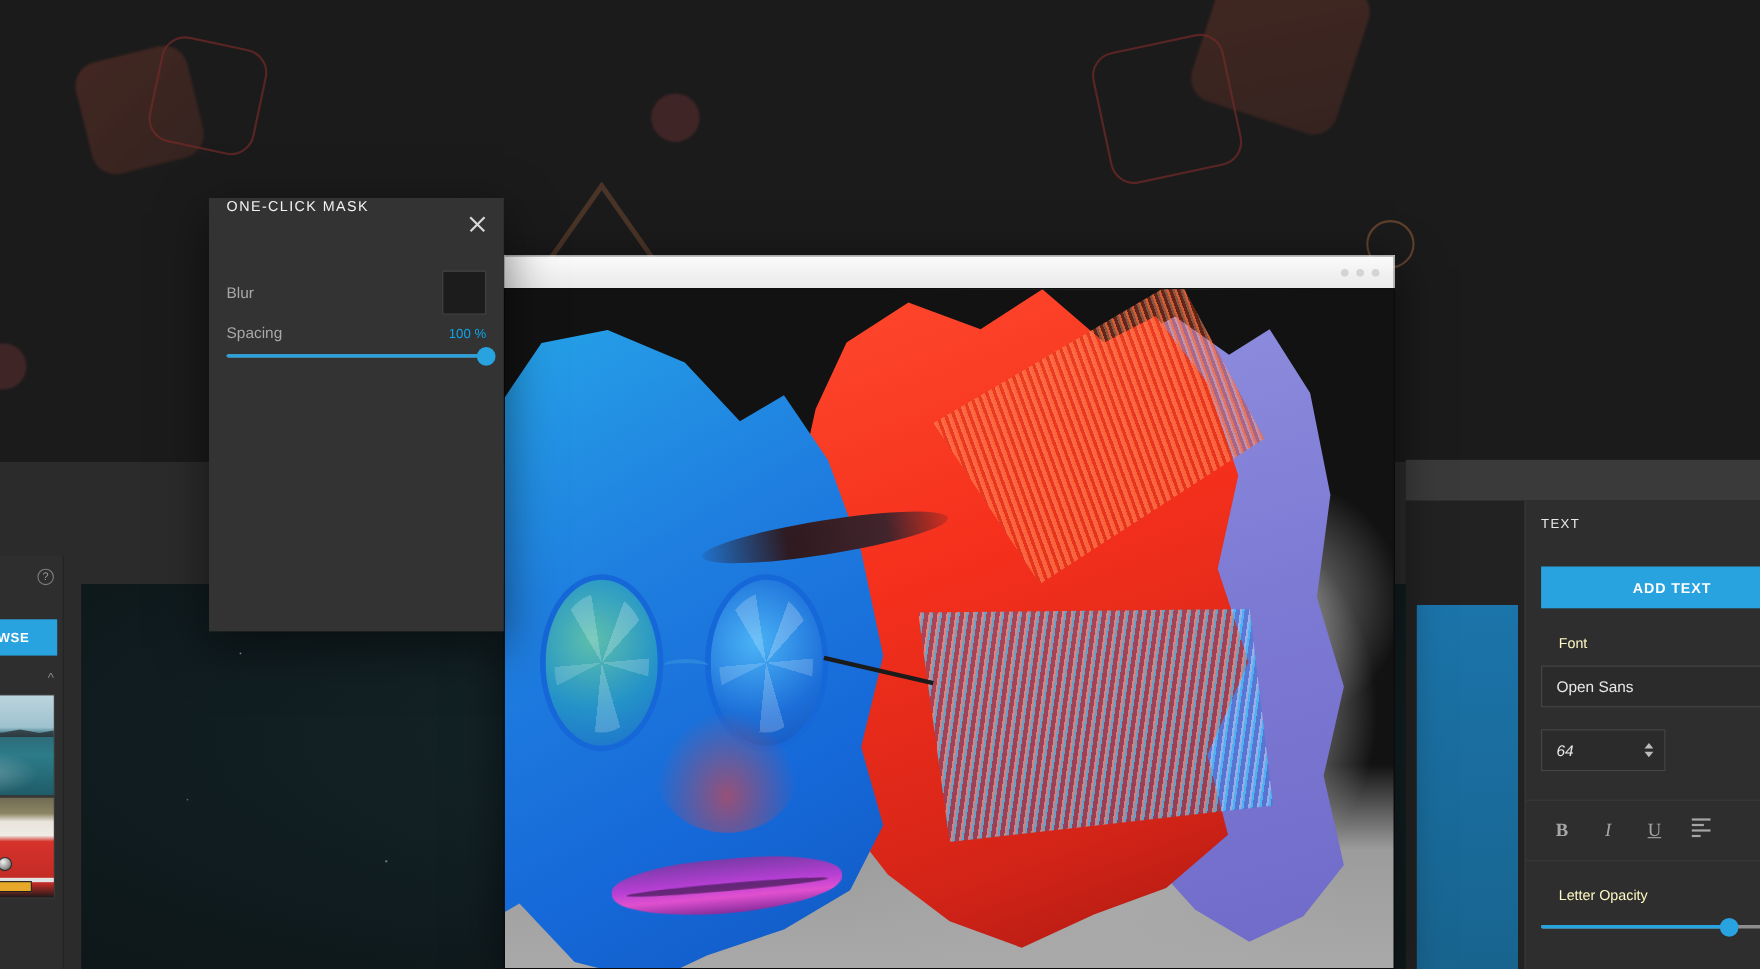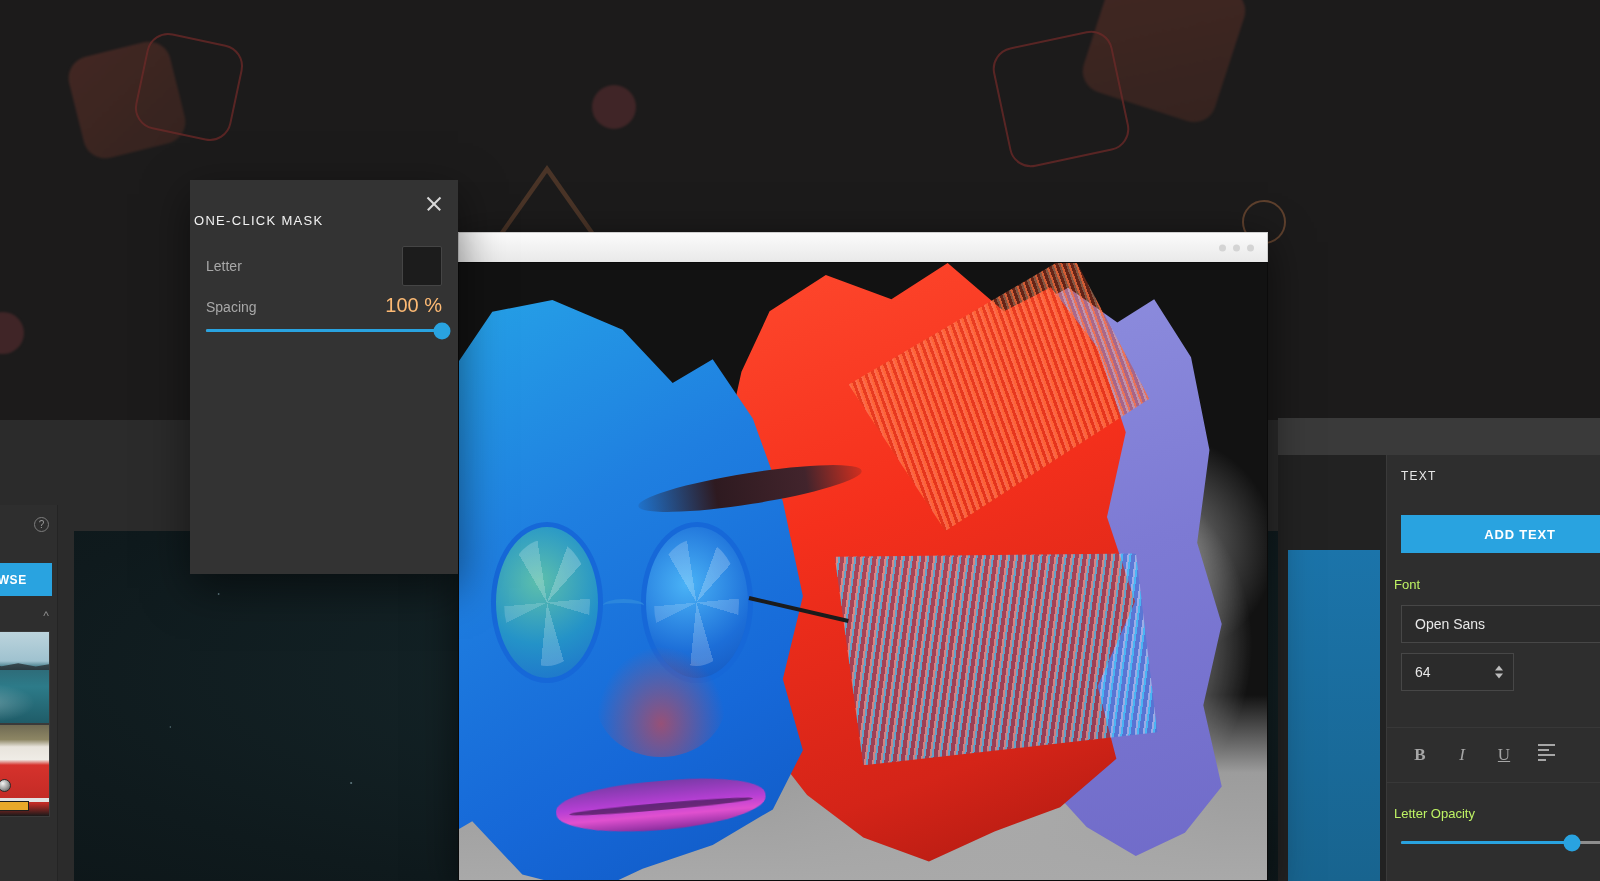--- a/index.html
+++ b/index.html
@@ -397,22 +397,22 @@
     position: absolute;
     left: 190px; top: 180px;
     width: 268px; height: 394px;
     background: #333333;
     box-shadow: 0 14px 42px rgba(0,0,0,.5);
   }
   .mask-head {
     position: relative;
     height: 48px;
     display: flex;
-    align-items: flex-end;
-    padding: 0 4px;
+    align-items: flex-start;
+    padding: 0 16px;
   }
   .mask-title {
     color: #f2f2f2;
     font-size: 13px;
     letter-spacing: 1.3px;
   }
   .mask-close {
     position: absolute;
     right: 12px; top: 12px;
     width: 24px; height: 24px;
@@ -451,22 +451,22 @@
   }
 
   .slider-group { margin-bottom: 16px; }
   .slider-head {
     display: flex;
     align-items: baseline;
     justify-content: space-between;
     margin-bottom: 12px;
   }
   .slider-value {
-    color: #fdba74;
-    font-size: 20px;
+    color: #0ea5e9;
+    font-size: 12px;
     text-align: center;
   }
   .slider-track {
     position: relative;
     height: 3px;
     background: #8e8e8e;
     border-radius: 2px;
     margin-bottom: 8px;
   }
   .slider-fill {
@@ -531,43 +531,43 @@
     font-size: 13px;
     font-weight: bold;
     letter-spacing: .8px;
     display: flex;
     align-items: center;
     justify-content: center;
     cursor: pointer;
   }
   .tp-label {
     position: absolute;
-    left: 7px;
-    color: #bef264;
+    left: 30px;
+    color: #fef9c3;
     font-size: 13px;
     font-weight: 300;
   }
   .lbl-font { top: 122px; }
   .lbl-letterspacing { top: 351px; }
 
   .tp-input {
     position: absolute;
     left: 14px;
     width: 238px; height: 38px;
     background: #2b2b2b;
     border: 1px solid #474747;
     color: #e8e8e8;
     font-size: 14px;
     display: flex;
     align-items: center;
     padding: 0 13px;
     cursor: text;
   }
   .inp-font { top: 150px; }
-  .inp-size { top: 198px; width: 113px; justify-content: flex-start; }
+  .inp-size { top: 208px; width: 113px; justify-content: flex-start; font-style: italic; }
 
   .stepper {
     position: absolute;
     right: 10px; top: 50%;
     transform: translateY(-50%);
     display: flex;
     flex-direction: column;
     gap: 3px;
     cursor: pointer;
   }
@@ -711,21 +711,21 @@
 
   <div class="mask-panel">
     <div class="mask-head">
       <div class="mask-title">ONE-CLICK MASK</div>
       <div class="mask-close"></div>
     </div>
 
     <div class="mask-body">
 
       <div class="row-color">
-        <span class="field-label">Letter</span>
+        <span class="field-label">Blur</span>
         <div class="color-swatch"></div>
       </div>
 
       <div class="slider-group">
         <div class="slider-head">
           <span class="field-label">Spacing</span>
           <span class="slider-value">100 %</span>
         </div>
         <div class="slider-track">
           <div class="slider-fill" style="width:100%"></div>

